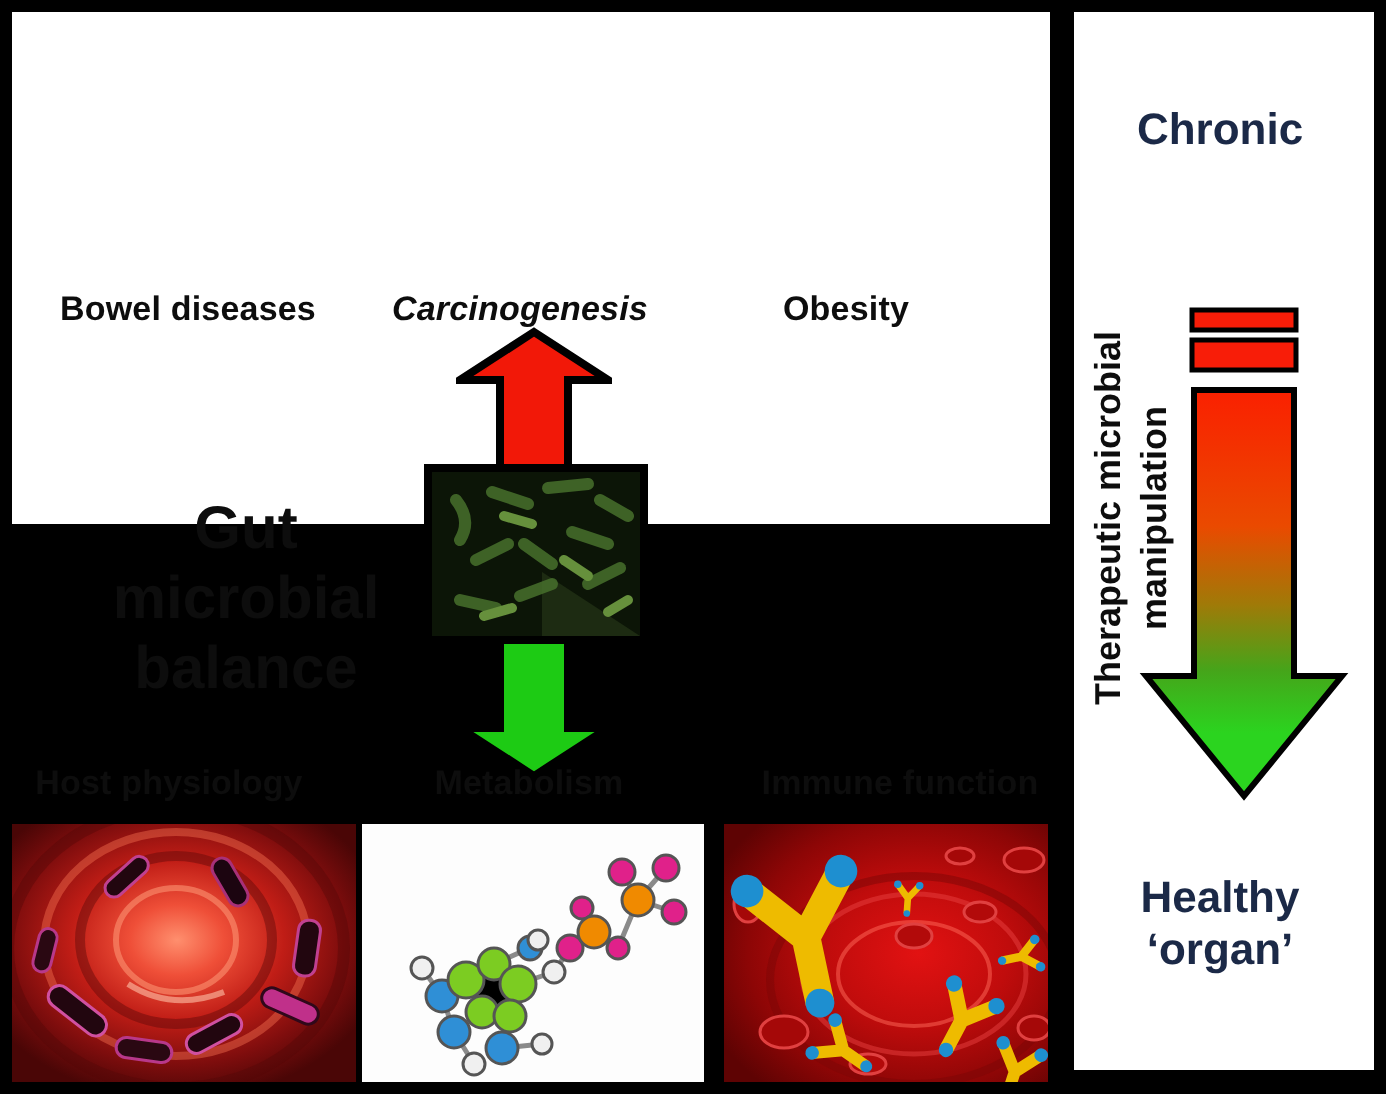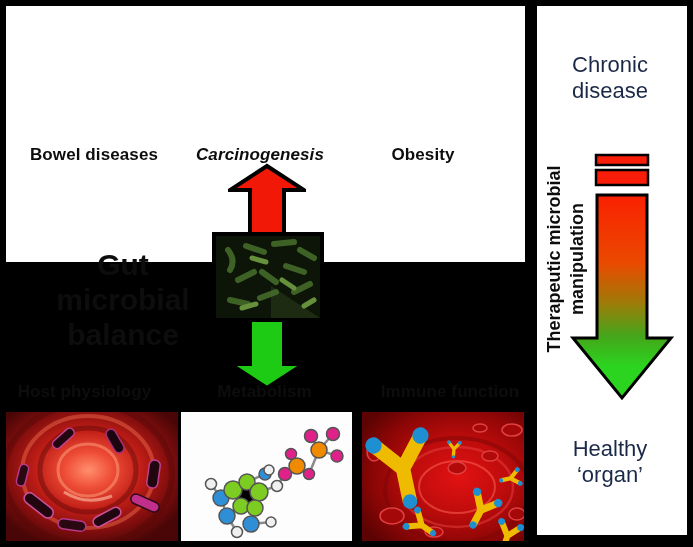--- a/index.html
+++ b/index.html
@@ -30,21 +30,21 @@
     border:4px solid #000; z-index:4; background:#0c1507;
   }
   .bacteria-box svg { display:block; width:100%; height:100%; }
 
   .right-panel {
     position:absolute; left:531px; top:6px; width:156px; height:529px;
     background:var(--panel-bg,#fff); border-left:6px solid var(--frame,#000);
   }
   .panel-text {
     position:absolute; left:0; right:4px; text-align:center;
-    font-weight:normal; font-size:22px; line-height:1.2; color:var(--navy,#1b2947);
+    font-weight:bold; font-size:22px; line-height:1.2; color:var(--navy,#1b2947);
   }
   .chronic { top:46px; }
   .healthy { top:430px; }
   .vlabel-anchor { position:absolute; left:30px; top:253px; width:0; height:0; }
   .vlabel {
     position:absolute; left:-125px; top:-24px; width:250px; height:48px;
     transform:rotate(-90deg); transform-origin:center;
     text-align:center; font-weight:bold; font-size:18px; line-height:1.25;
     color:#0d0d0d; white-space:nowrap;
   }
@@ -284,21 +284,20 @@
       <use href="#ab2" transform="translate(58,112) rotate(-55)"></use>
       <use href="#ab2" transform="translate(146,122) rotate(18)"></use>
       <use href="#ab2" transform="translate(92,36) rotate(4) scale(0.55)"></use>
       <use href="#ab2" transform="translate(150,66) rotate(78) scale(0.7)"></use>
     </svg>
   </div>
 
   <div class="right-panel">
     <div class="panel-text chronic">
       <span>Chronic</span><br>
-      <span>disease</span>
     </div>
 
     <div class="vlabel-anchor">
       <div class="vlabel">
         <span>Therapeutic microbial</span><br>
         <span>manipulation</span>
       </div>
     </div>
 
     <svg class="grad-arrow" width="115" height="252" viewBox="0 0 115 252">

